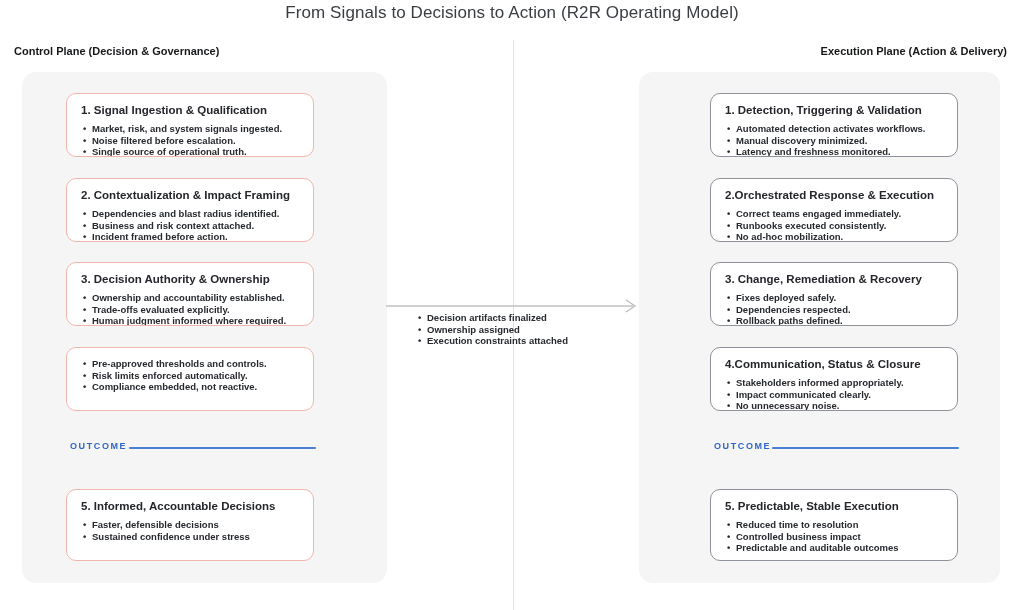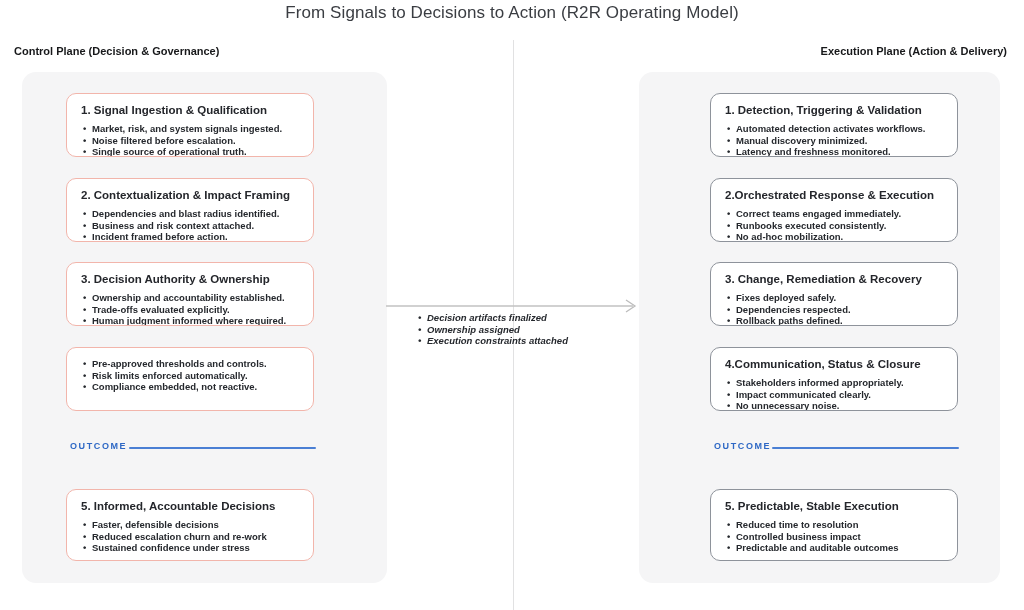--- a/index.html
+++ b/index.html
@@ -66,21 +66,21 @@
   .arrow-label{
     position:absolute;left:378px;top:286px;width:266px;text-align:center;
     font-size:11px;font-weight:700;color:#1b1d20;
   }
   .arrow-svg{position:absolute;left:386px;top:298px;}
   .center-bullets{
     position:absolute;left:416px;top:312px;margin:0;padding:0;list-style:none;
   }
   .center-bullets li{
     position:relative;font-size:9.5px;line-height:11.5px;font-weight:600;
-    color:#25282d;padding-left:11px;font-style:italic;
+    color:#25282d;padding-left:11px;
   }
   .center-bullets li::before{
     content:"\2022";position:absolute;left:2px;top:0;color:#25282d;
   }
 </style>
 </head>
 <body>
 
 <div class="canvas">
 
@@ -130,21 +130,20 @@
 
     <div class="outcome-row">
       <span class="outcome-label">OUTCOME</span>
       <span class="outcome-line"></span>
     </div>
 
     <div class="box salmon b5">
       <div class="box-title">5. Informed, Accountable Decisions</div>
       <ul class="bullets">
         <li>Faster, defensible decisions</li>
-        <li>Reduced escalation churn and re-work</li>
         <li>Sustained confidence under stress</li>
       </ul>
     </div>
   </div>
 
   <div class="panel right-panel">
 
     <div class="box gray b1">
       <div class="box-title">1. Detection, Triggering &amp; Validation</div>
       <ul class="bullets">

